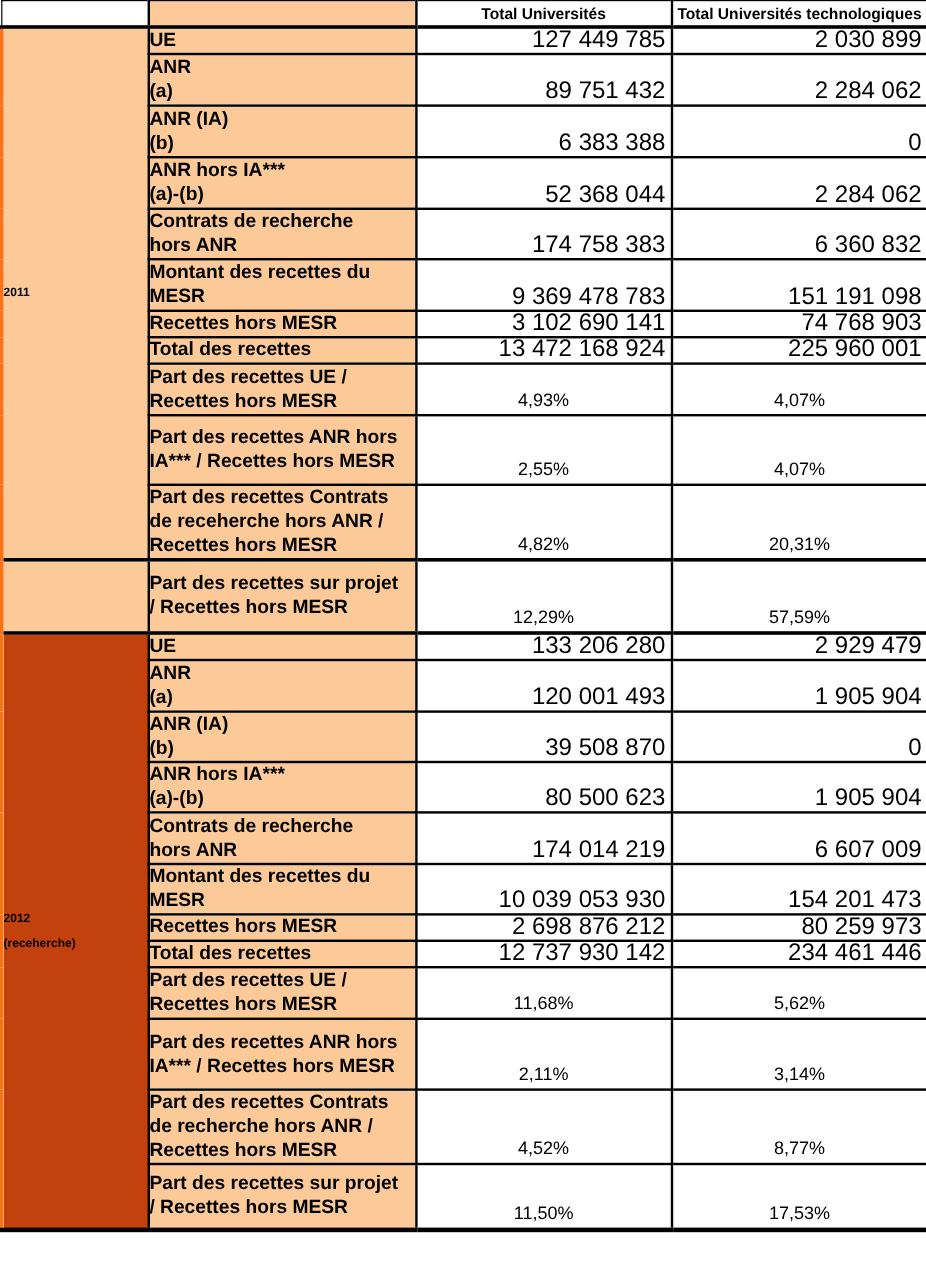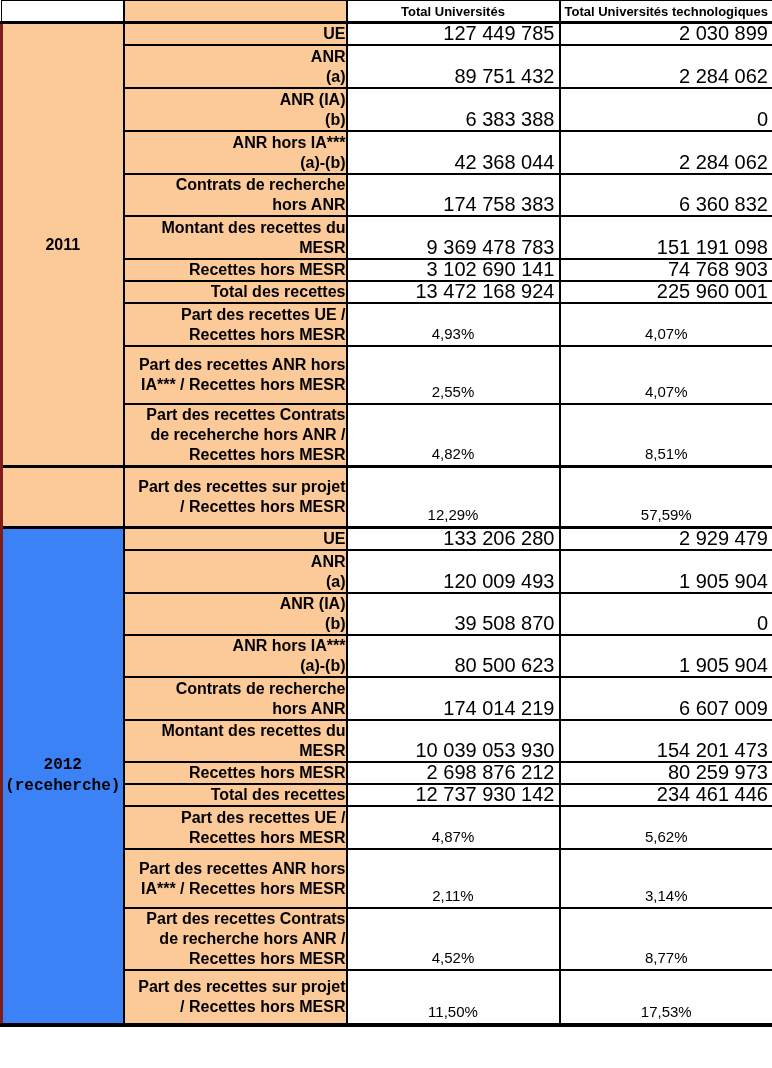--- a/index.html
+++ b/index.html
@@ -38,33 +38,33 @@
     border-bottom: 3px solid #000000;
     font-weight: bold;
     font-size: 13px;
     line-height: 15px;
     text-align: center;
     vertical-align: middle;
     white-space: nowrap;
   }
   
   td.year-cell {
-    border-left: 3px solid #7f1d1d;
-    text-align: center;
+    border-left: 3px solid #f97316;
+    text-align: left;
     vertical-align: middle;
     font-weight: bold;
-    font-size: 16px;
+    font-size: 10px;
     line-height: 21px;
   }
   
   td.label-cell {
     font-weight: bold;
     font-size: 16px;
     line-height: 20px;
-    text-align: right;
+    text-align: left;
     vertical-align: middle;
     white-space: nowrap;
   }
   
   td.val {
     vertical-align: bottom;
     white-space: nowrap;
   }
   td.val.num {
     text-align: right;
@@ -73,21 +73,21 @@
     padding: 0 4px 1px 0;
   }
   td.val.pct {
     text-align: center;
     font-size: 15px;
     line-height: 18px;
     padding: 0 0 2px 0;
     margin-left: 25px;
   }
   .peach  { background: #FCC998; }
-  .yellow { background: #3b82f6; font-family: Liberation Mono, monospace; }
+  .yellow { background: #c2410c; }
   td.block-top    { border-top: 3px solid #000000; }
   td.block-bottom { border-bottom: 4px solid #000000; }
   td.col-right    { border-right: 3px solid #000000; }
 </style>
 </head>
 <body>
 
 <table>
   <colgroup>
     <col style="width:122px">
@@ -126,21 +126,21 @@
           <div>(b)</div>
         </td>
         <td class="val num">6 383 388</td>
         <td class="val num col-right">0</td>
       </tr>
       <tr style="height: 43px;">
         <td class="label-cell peach">
           <div>ANR hors IA***</div>
           <div>(a)-(b)</div>
         </td>
-        <td class="val num">42 368 044</td>
+        <td class="val num">52 368 044</td>
         <td class="val num col-right">2 284 062</td>
       </tr>
       <tr style="height: 41px;">
         <td class="label-cell peach">
           <div>Contrats de recherche</div>
           <div>hors ANR</div>
         </td>
         <td class="val num">174 758 383</td>
         <td class="val num col-right">6 360 832</td>
       </tr>
@@ -182,21 +182,21 @@
         <td class="val pct">2,55%</td>
         <td class="val pct col-right">4,07%</td>
       </tr>
       <tr style="height: 60px;">
         <td class="label-cell peach">
           <div>Part des recettes Contrats</div>
           <div>de receherche hors ANR /</div>
           <div>Recettes hors MESR</div>
         </td>
         <td class="val pct">4,82%</td>
-        <td class="val pct col-right">8,51%</td>
+        <td class="val pct col-right">20,31%</td>
       </tr>
       <tr style="height: 61px;">
         <td rowspan="1" class="year-cell peach block-top"></td>
         <td class="label-cell peach block-top">
           <div>Part des recettes sur projet</div>
           <div>/ Recettes hors MESR</div>
         </td>
         <td class="val pct block-top">12,29%</td>
         <td class="val pct block-top col-right">57,59%</td>
       </tr>
@@ -209,21 +209,21 @@
           <div>UE</div>
         </td>
         <td class="val num block-top">133 206 280</td>
         <td class="val num block-top col-right">2 929 479</td>
       </tr>
       <tr style="height: 43px;">
         <td class="label-cell peach">
           <div>ANR</div>
           <div>(a)</div>
         </td>
-        <td class="val num">120 009 493</td>
+        <td class="val num">120 001 493</td>
         <td class="val num col-right">1 905 904</td>
       </tr>
       <tr style="height: 42px;">
         <td class="label-cell peach">
           <div>ANR (IA)</div>
           <div>(b)</div>
         </td>
         <td class="val num">39 508 870</td>
         <td class="val num col-right">0</td>
       </tr>
@@ -263,21 +263,21 @@
           <div>Total des recettes</div>
         </td>
         <td class="val num">12 737 930 142</td>
         <td class="val num col-right">234 461 446</td>
       </tr>
       <tr style="height: 43px;">
         <td class="label-cell peach">
           <div>Part des recettes UE /</div>
           <div>Recettes hors MESR</div>
         </td>
-        <td class="val pct">4,87%</td>
+        <td class="val pct">11,68%</td>
         <td class="val pct col-right">5,62%</td>
       </tr>
       <tr style="height: 59px;">
         <td class="label-cell peach">
           <div>Part des recettes ANR hors</div>
           <div>IA*** / Recettes hors MESR</div>
         </td>
         <td class="val pct">2,11%</td>
         <td class="val pct col-right">3,14%</td>
       </tr>

